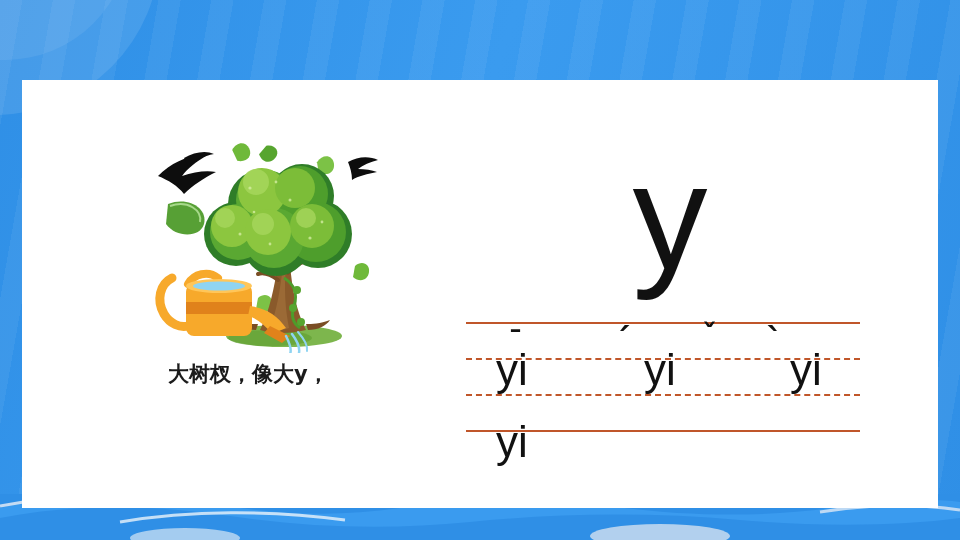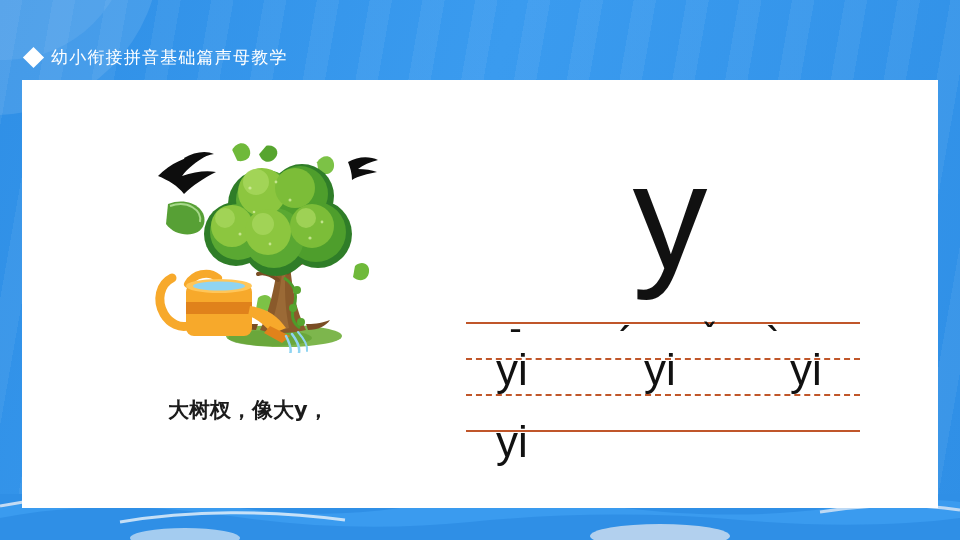--- a/index.html
+++ b/index.html
@@ -33,21 +33,21 @@
   
   .card{position:absolute;left:22px;top:80px;width:916px;height:428px;background:#ffffff;}
 
   
   .illus{position:absolute;left:150px;top:138px;width:236px;height:215px;}
 
   
   .caption{position:absolute;left:168px;top:360px;width:280px;
     font-size:21px;line-height:1.42;color:#1b1b1b;font-weight:700;
     font-family:"DejaVu Sans","Liberation Sans",sans-serif;}
-  .caption div{white-space:nowrap;margin-top:36px;}
+  .caption div{white-space:nowrap;}
 
   
   .bigletter{position:absolute;left:560px;top:142px;width:220px;text-align:center;
     font-size:150px;line-height:150px;color:#111111;font-weight:400;
     font-family:"Liberation Sans","DejaVu Sans",sans-serif;}
 
   
   .grid{position:absolute;left:466px;top:322px;width:394px;height:108px;}
   .gl{position:absolute;left:0;width:394px;height:0;}
   .gl.solid{border-top:2px solid #c0562a;}
@@ -87,24 +87,20 @@
     <rect x="0" y="16" width="960" height="46" fill="#2f8fe6"></rect>
     <path d="M0,30 C60,14 130,12 200,24 C270,36 330,40 400,30 C470,20 540,18 610,28 C680,38 760,40 830,30 C890,22 930,20 960,24 L960,62 L0,62 Z" fill="#3a9bef"></path>
     <path d="M0,40 C70,26 150,26 230,38 C310,50 390,52 470,44 C560,35 650,34 740,42 C820,49 900,48 960,40 L960,62 L0,62 Z" fill="#2f8fe6"></path>
     <path d="M0,28 C70,14 140,13 210,24" fill="none" stroke="#dfe9f5" stroke-width="3" opacity="0.85"></path>
     <path d="M120,44 C190,32 270,32 345,42" fill="none" stroke="#eaf2fa" stroke-width="3" opacity="0.8"></path>
     <path d="M820,34 C870,26 920,26 960,32" fill="none" stroke="#dfe9f5" stroke-width="3" opacity="0.8"></path>
     <ellipse cx="660" cy="58" rx="70" ry="12" fill="#c9dcee" opacity="0.85"></ellipse>
     <ellipse cx="185" cy="60" rx="55" ry="10" fill="#d6e5f3" opacity="0.7"></ellipse>
   </svg>
 
-  <div class="header">
-    <span class="diamond"></span>
-    <span class="header-title">幼小衔接拼音基础篇声母教学</span>
-  </div>
 
   <div class="card"></div>
 
   <svg class="illus" viewBox="0 0 236 215">
 
     <g>
       <path d="M84,8 C92,2 100,6 100,14 C100,22 92,26 84,20 Z" fill="#6fb93a" transform="rotate(-25 92 14)"></path>
       <path d="M113,10 C120,4 128,8 127,16 C126,24 118,27 111,21 Z" fill="#57a52f" transform="rotate(30 119 15)"></path>
       <path d="M168,22 C176,15 185,19 184,28 C183,36 174,39 167,32 Z" fill="#7cc246" transform="rotate(-15 176 27)"></path>
       <path d="M18,66 C38,58 58,70 54,86 C50,100 26,100 16,86 Z" fill="#4e9b2a" opacity="0.95"></path>

